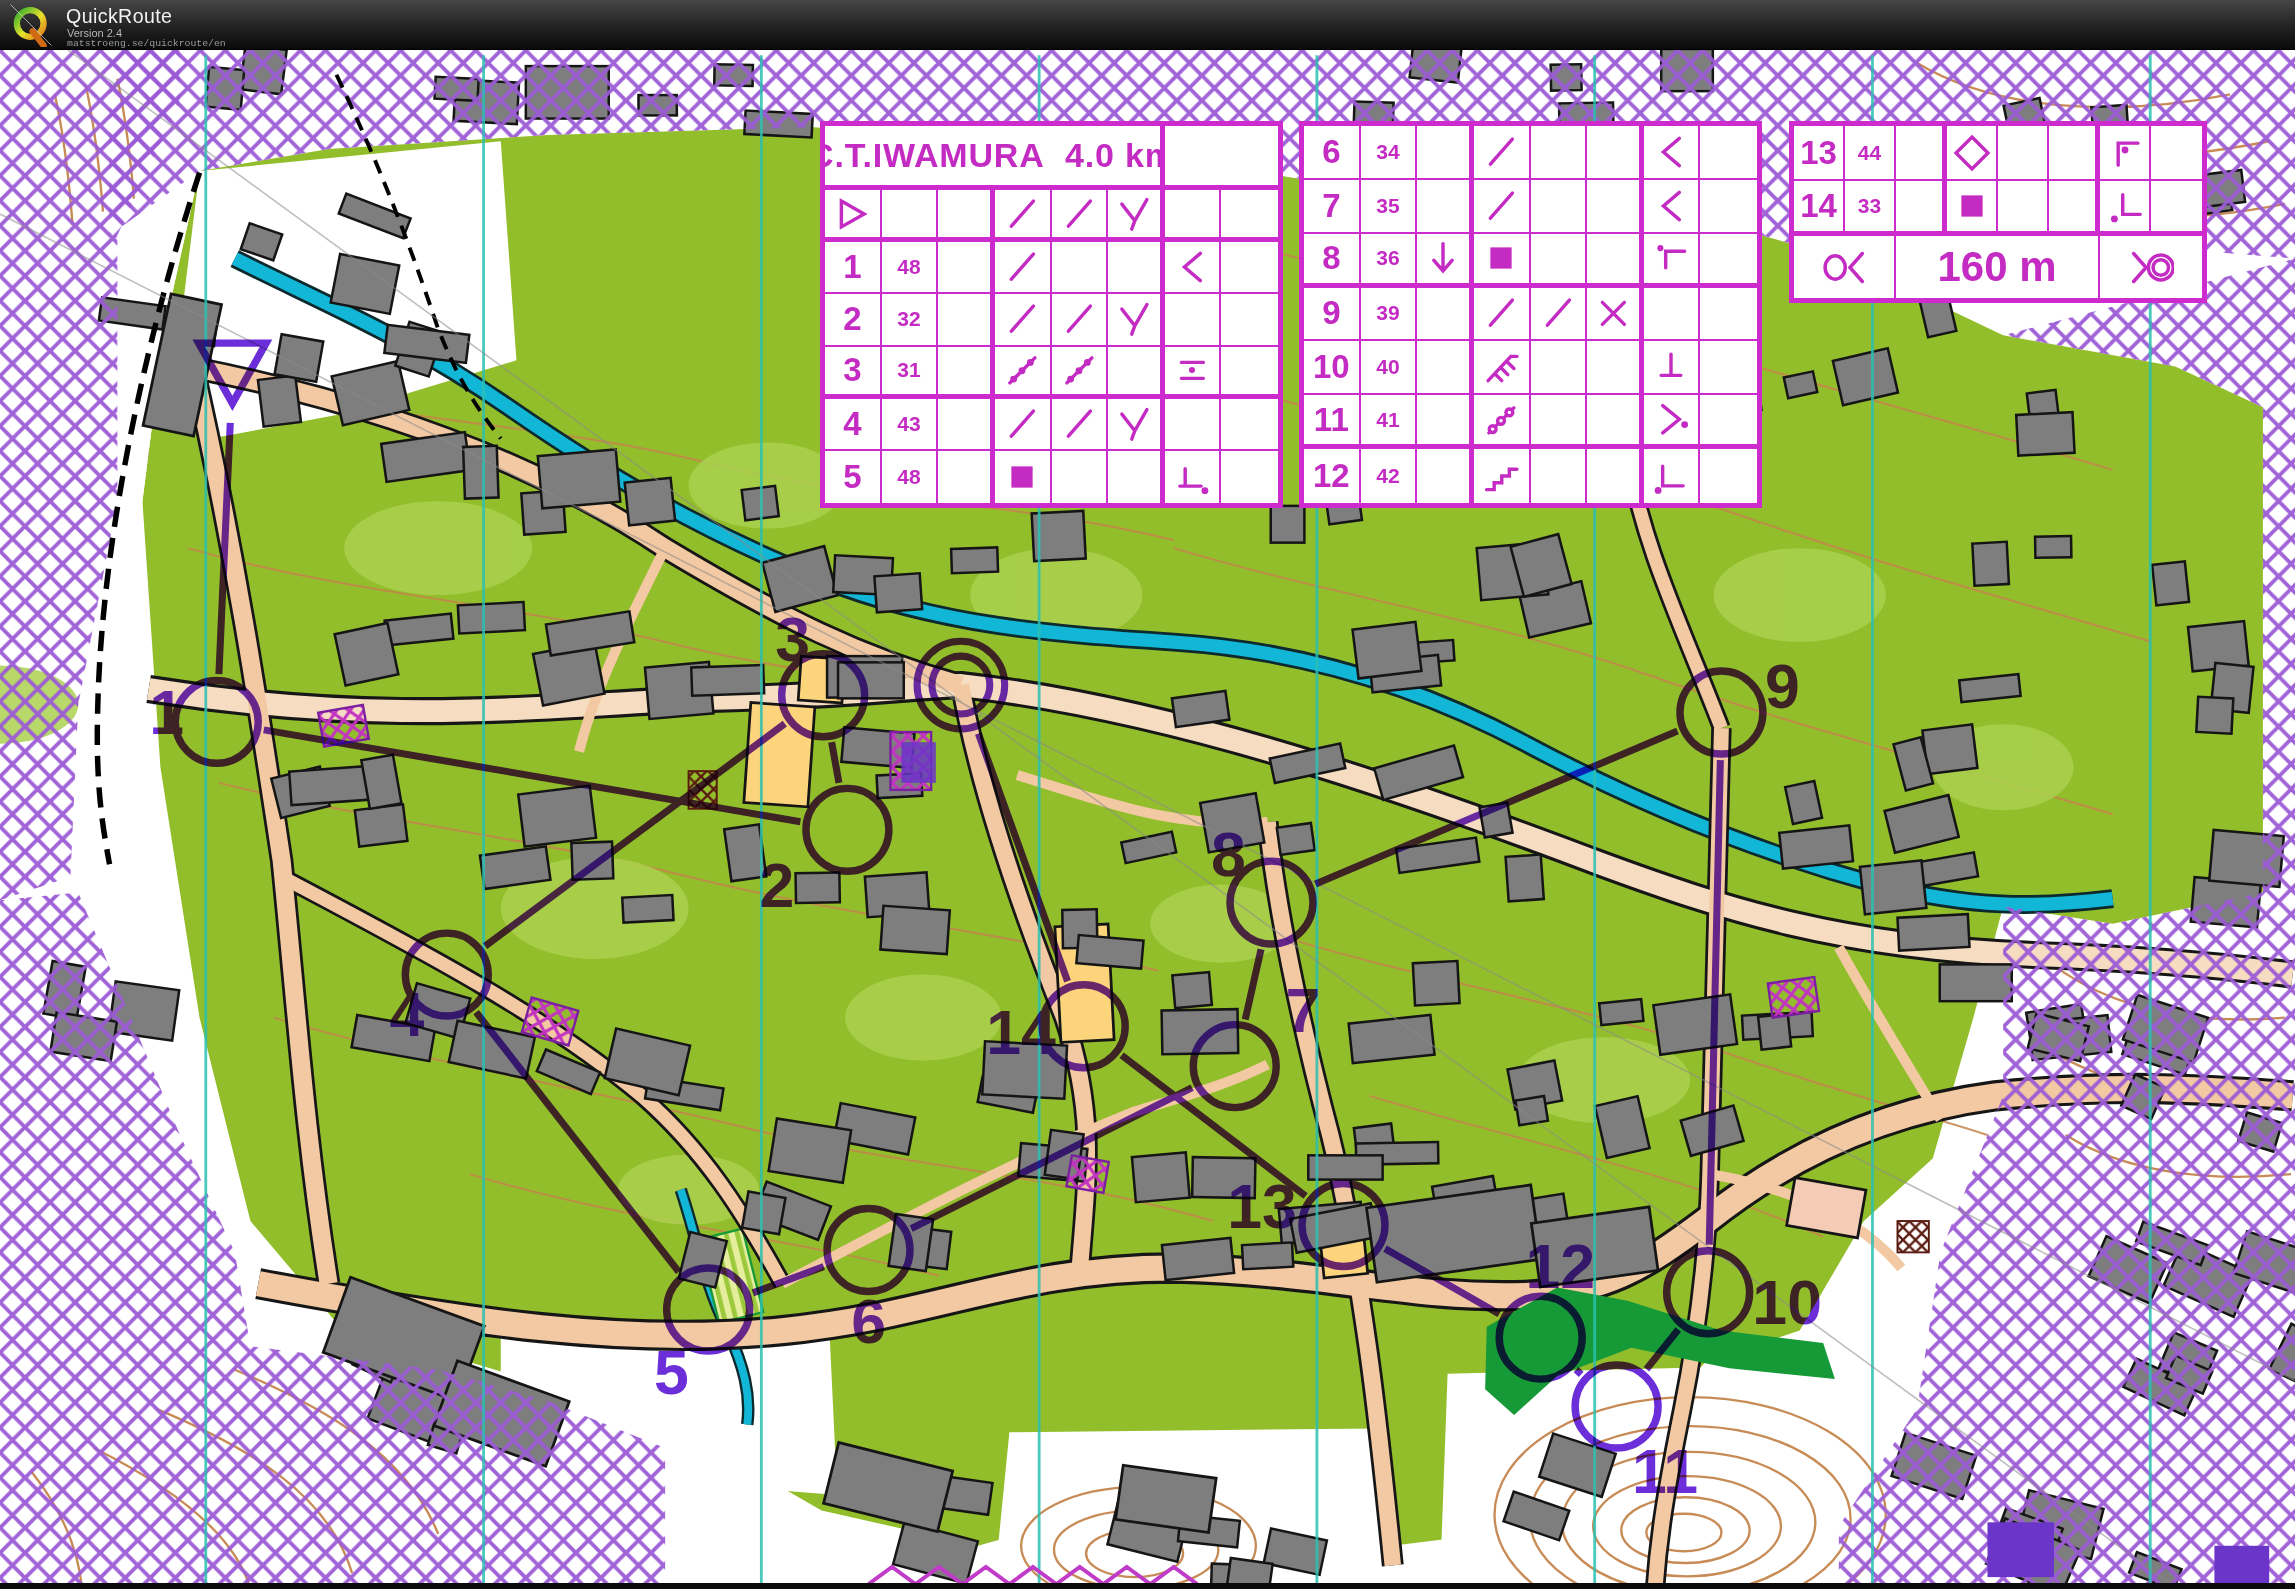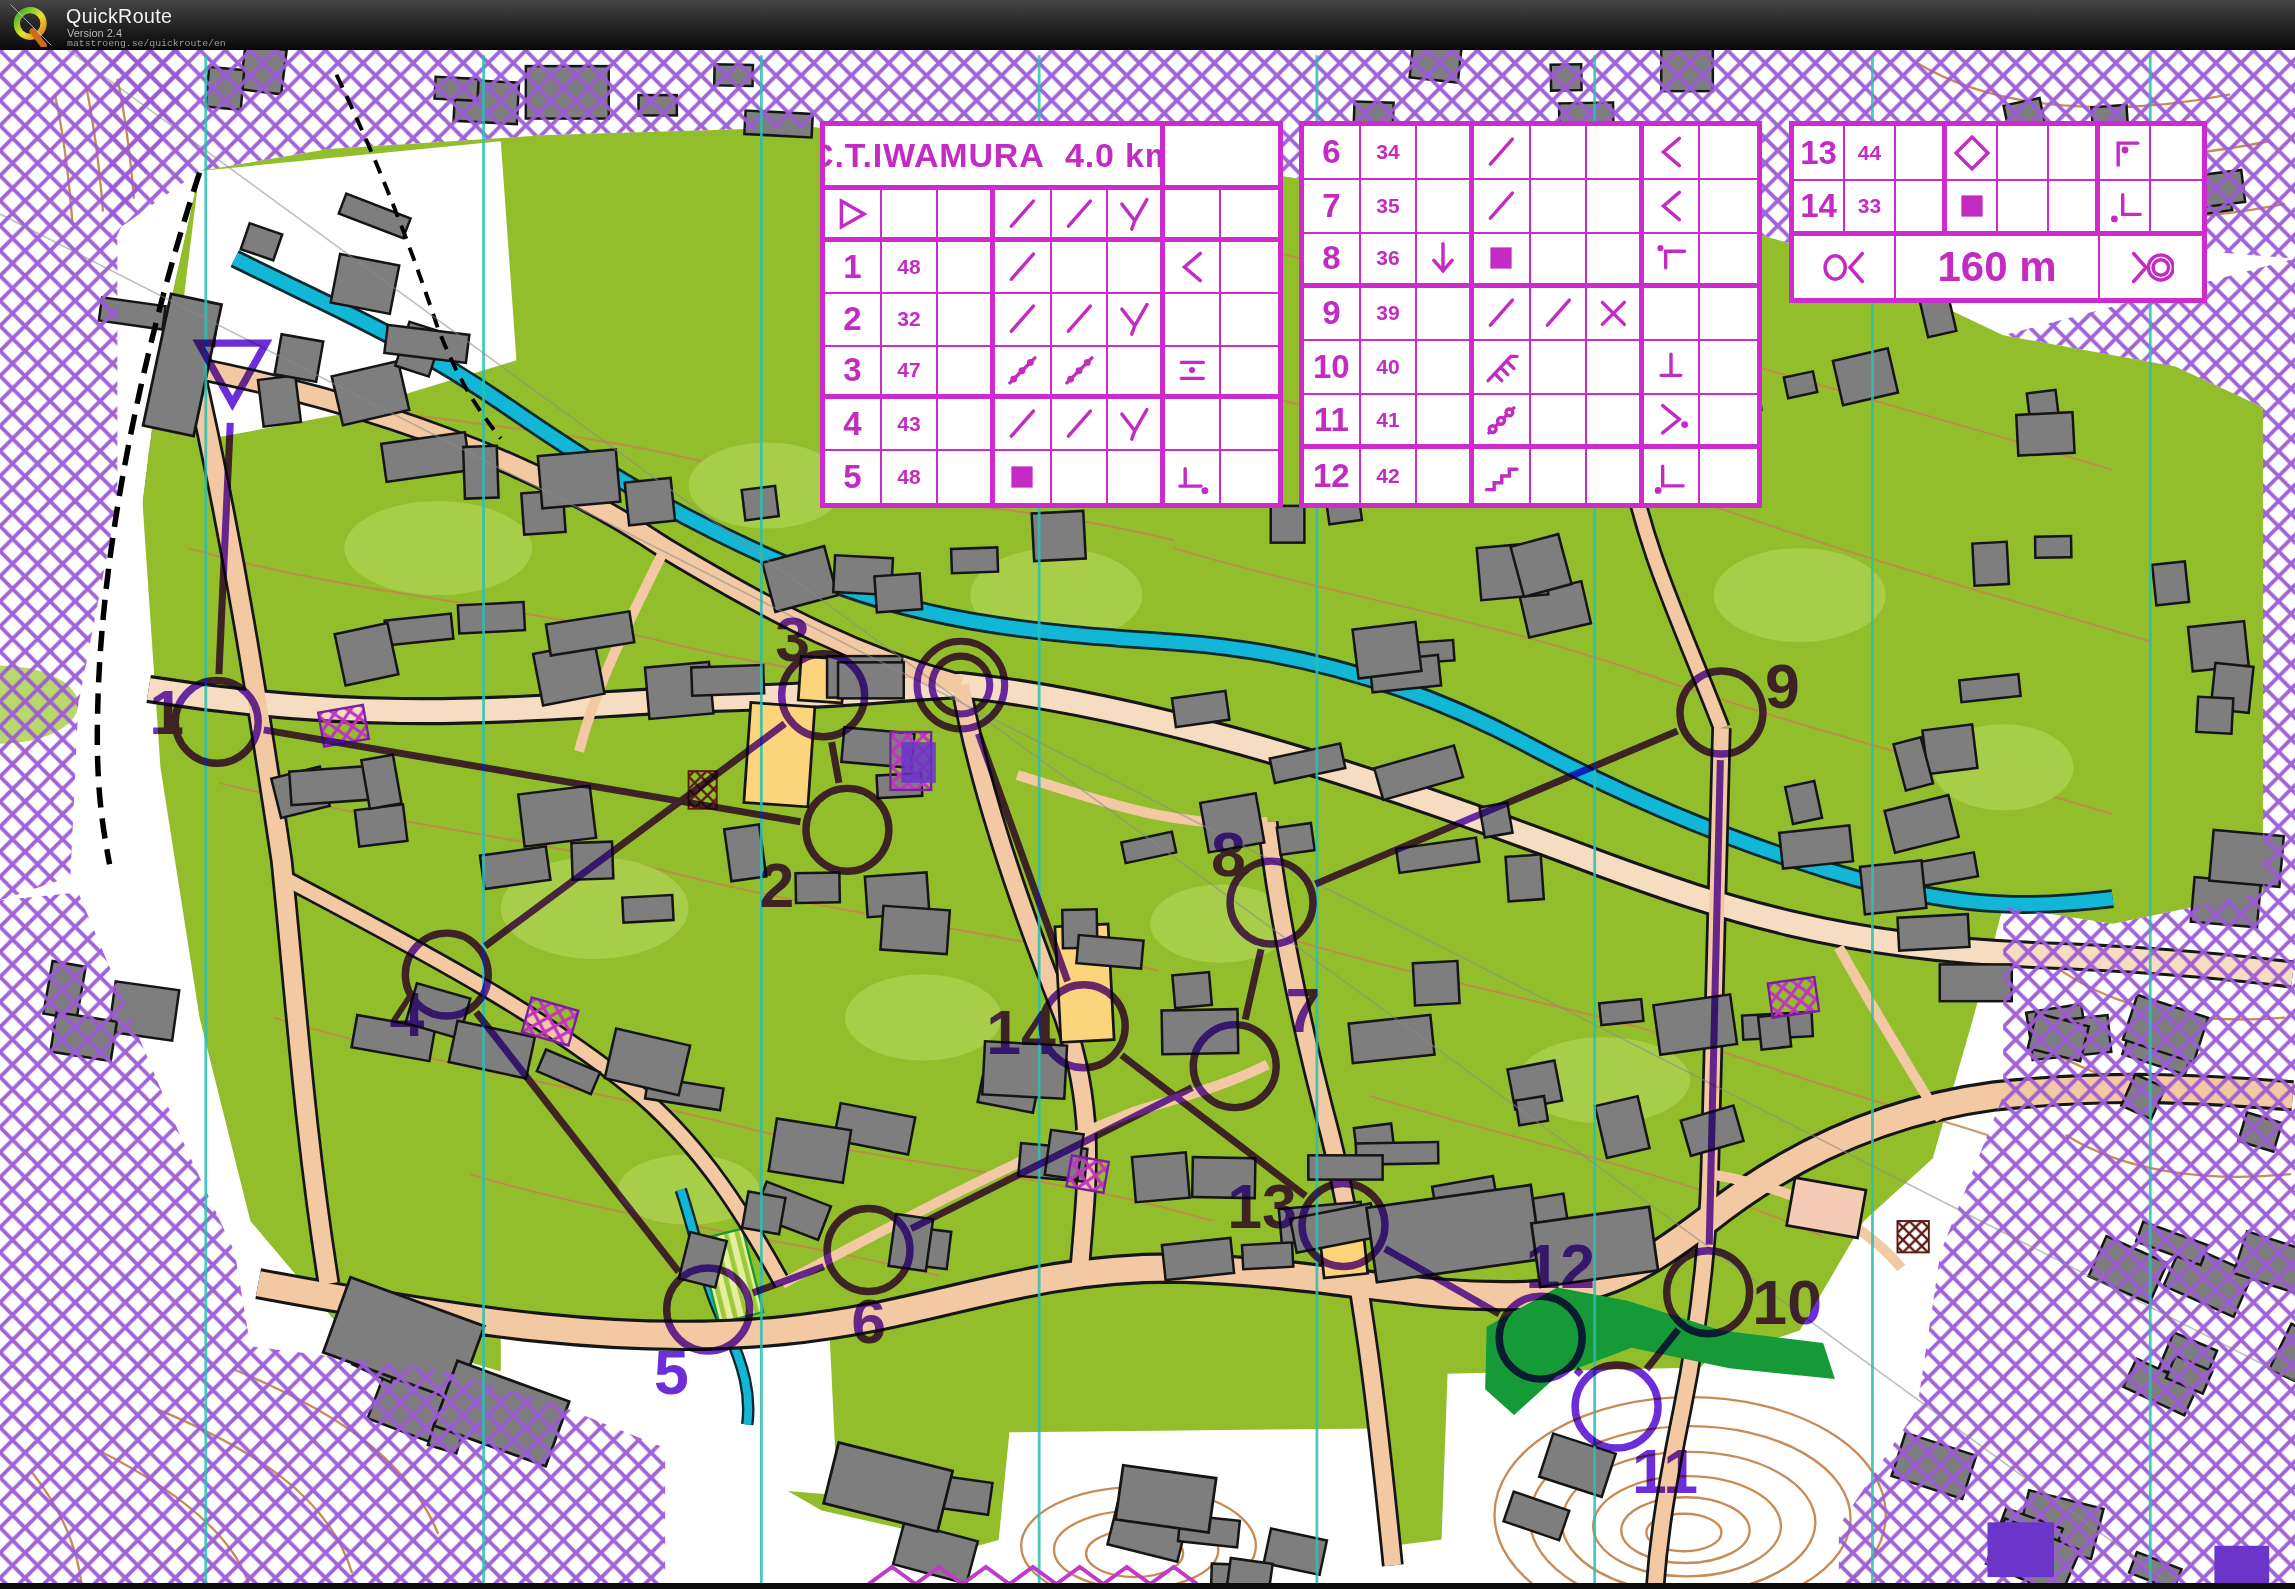--- a/index.html
+++ b/index.html
@@ -554,21 +554,21 @@
           <svg class="symw" style="width:44px;height:44px" viewBox="0 0 58 58" fill="none" stroke="#C32BC3" stroke-width="4.5" stroke-linecap="round">
             <path d="M13,16 L30,38 M46,10 L30,38 M30,38 L26,49"></path>
           </svg>
         </div>
         <div class="cell"></div>
         <div class="cell thickR last"></div>
         <div class="cell thickB">
           <span class="num">3</span>
         </div>
         <div class="cell thickB">
-          <span class="code">47</span>
+          <span class="code">31</span>
         </div>
         <div class="cell thickR thickB"></div>
         <div class="cell thickB">
           <svg class="symw" style="width:44px;height:44px" viewBox="0 0 58 58" fill="none" stroke="#C32BC3" stroke-width="4.5" stroke-linecap="round">
             <line x1="13" y1="46" x2="46" y2="13"></line>
             <circle cx="18" cy="41" r="4.5" fill="#C32BC3" stroke="none"></circle>
             <circle cx="29" cy="30" r="4.5" fill="#C32BC3" stroke="none"></circle>
             <circle cx="40" cy="19" r="4.5" fill="#C32BC3" stroke="none"></circle>
           </svg>
         </div>

